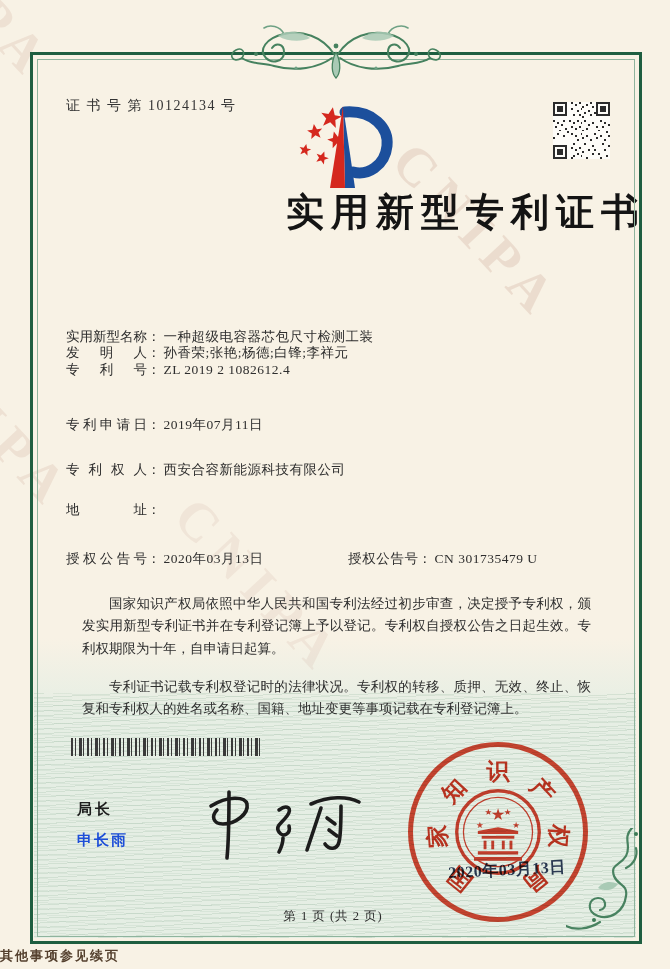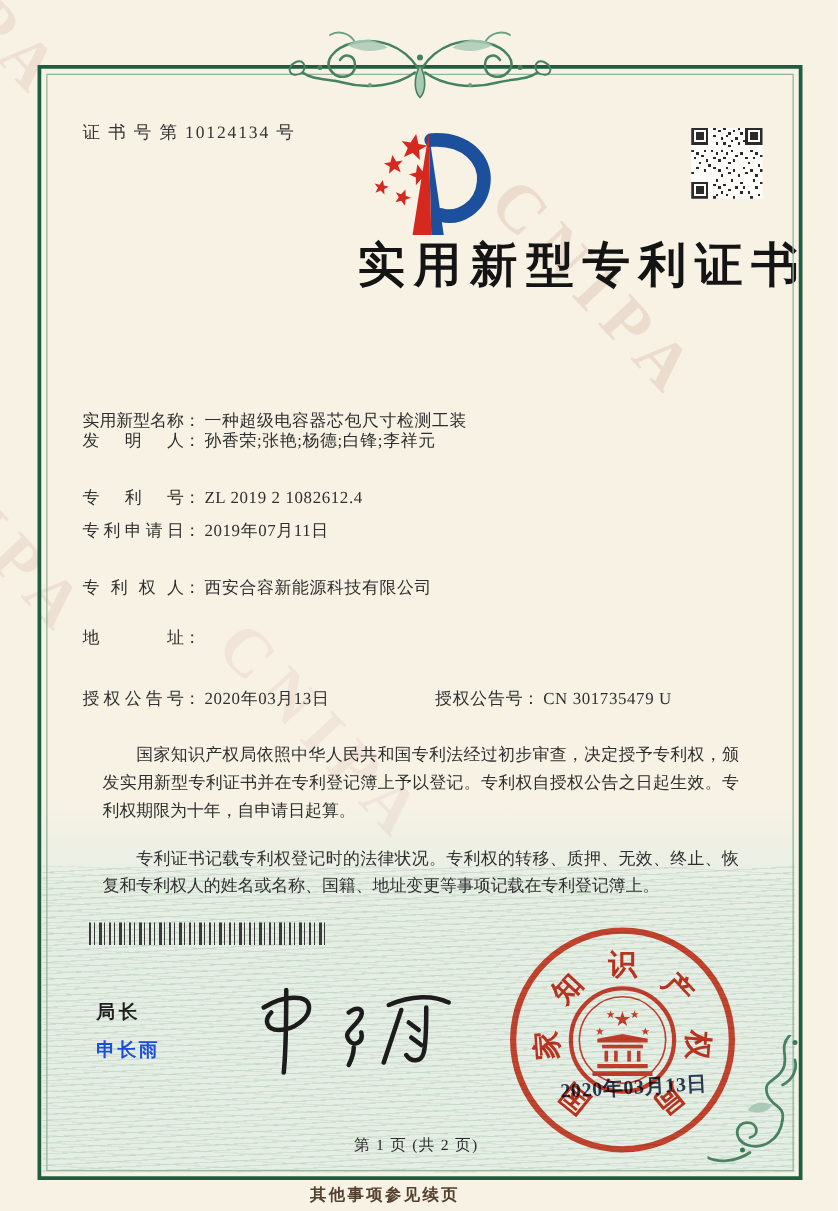--- a/index.html
+++ b/index.html
@@ -54,21 +54,21 @@
         display:flex;align-items:center;justify-content:center;
         font-size:23px;font-weight:700;color:rgba(206,44,24,.95);
         transform:rotate(var(--a)) translateY(-61px);}
   .emblem{position:absolute;left:50%;top:50%;transform:translate(-50%,-50%);}
   .seal-date{left:413px;top:860px;width:188px;text-align:center;z-index:5;
         font-size:16px;font-weight:600;letter-spacing:.5px;color:#2e3d5c;
         transform:rotate(-3deg);mix-blend-mode:multiply;}
   
   .page-indicator{left:30px;top:908px;width:606px;text-align:center;font-size:12.5px;
         letter-spacing:1px;color:#2b2b2b;z-index:2;}
-  .footer-note{left:0;top:947px;width:616px;text-align:center;font-size:13px;font-weight:600;
+  .footer-note{left:0;top:947px;width:616px;font-size:13px;font-weight:600;
         letter-spacing:2px;color:#54402e;z-index:2;}
   
   .flourish-top{left:226px;top:24px;z-index:4;}
   .corner-orn{left:566px;top:828px;z-index:4;}
   .logo{left:275px;top:98px;z-index:2;}
   .qr{left:553px;top:102px;z-index:2;}
 </style>
 </head>
 <body>
 
@@ -153,21 +153,21 @@
 <div class="abs row" style="top:284px;margin-top:43px;">
   <span class="flabel">实用新型名称</span>
     <span class="colon">：</span>
   <span class="fvalue">一种超级电容器芯包尺寸检测工装</span>
 </div>
 <div class="abs row" style="top:343px;align-items:flex-end;">
   <span class="flabel">发明人</span>
     <span class="colon">：</span>
   <span class="fvalue">孙香荣;张艳;杨德;白锋;李祥元</span>
 </div>
-<div class="abs row" style="top:388px;justify-content:space-between;">
+<div class="abs row" style="top:360px;justify-content:space-between;">
   <span class="flabel">专利号</span>
     <span class="colon">：</span>
   <span class="fvalue">ZL 2019 2 1082612.4</span>
 </div>
 <div class="abs row" style="top:415px;">
   <span class="flabel">专利申请日</span>
     <span class="colon">：</span>
   <span class="fvalue">2019年07月11日</span>
 </div>
 <div class="abs row" style="top:460px;">

